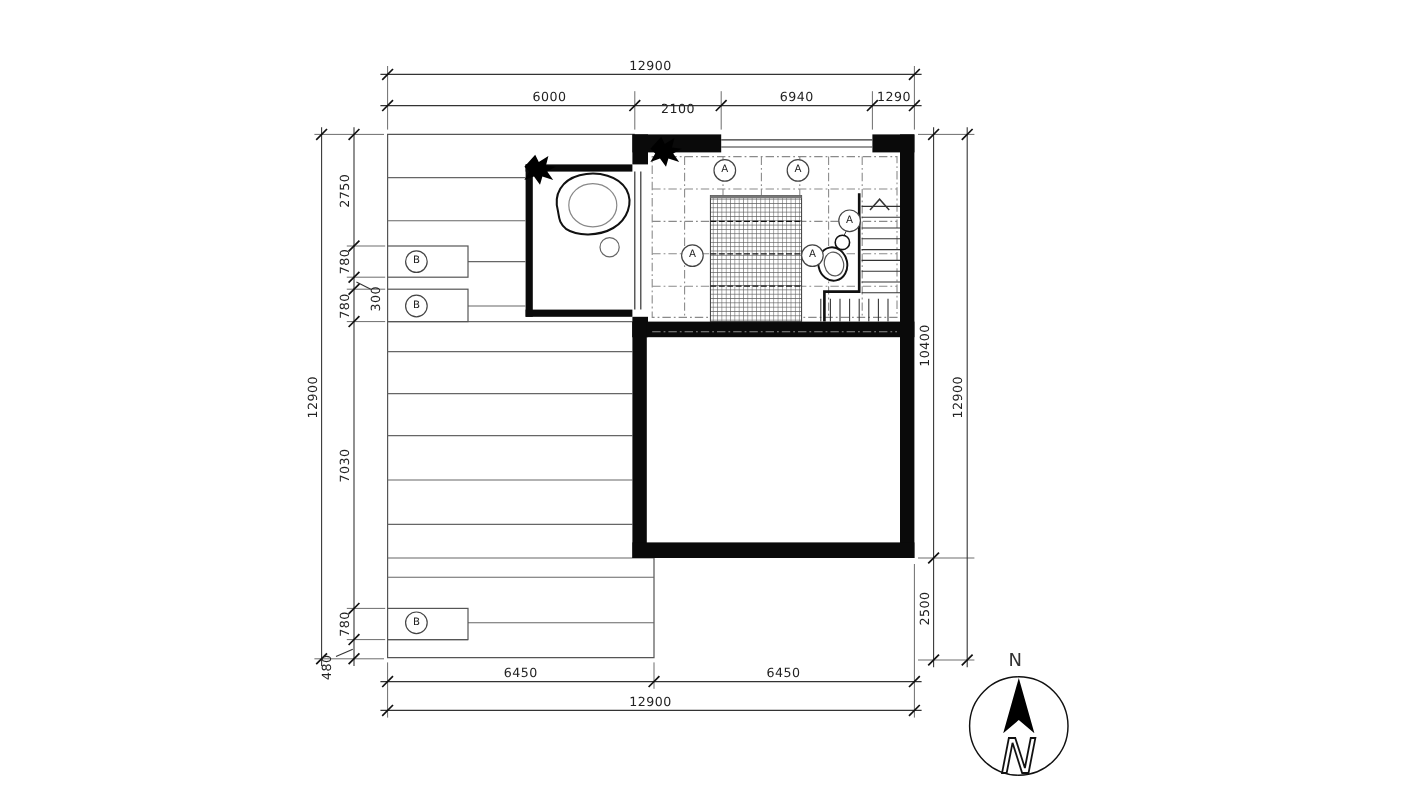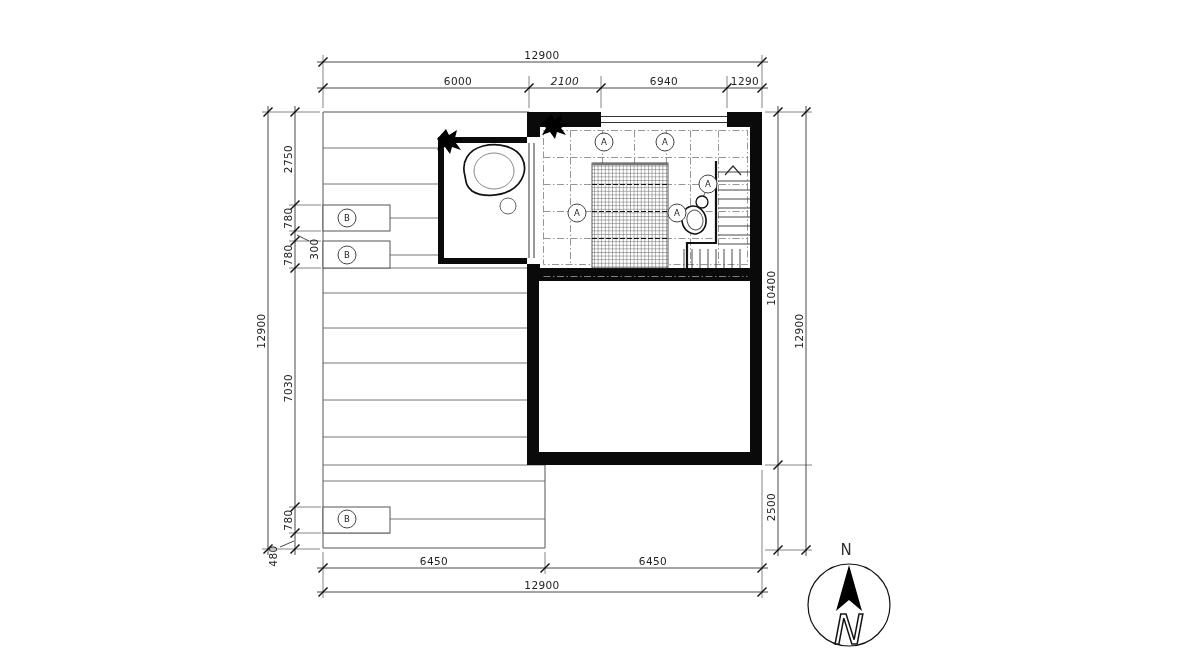--- a/index.html
+++ b/index.html
@@ -230,21 +230,21 @@
 
   <g>
     <circle cx="849" cy="605" r="41" stroke="#111" stroke-width="1.2" fill="none"></circle>
     <path d="M849 565 L836 611 L849 600 L862 611 Z" fill="#000"></path>
     <text x="849" y="644" text-anchor="middle" font-family="DejaVu Sans, sans-serif" font-style="italic" font-size="40" fill="#fff" stroke="#111" stroke-width="1.5">N</text>
   </g>
 </svg>
 
 <div class="dim" style="left:542px; top:55px;">12900</div>
 <div class="dim" style="left:426px; top:81px;margin-left:32px;">6000</div>
-<div class="dim" style="left:565px; top:81px;font-style:italic;">2100</div>
+<div class="dim" style="left:565px; top:91px;">2100</div>
 <div class="dim" style="left:664px; top:81px;">6940</div>
 <div class="dim" style="left:745px; top:81px;">1290</div>
 
 <div class="dim v" style="left:261px; top:331px;">12900</div>
 <div class="dim v" style="left:288px; top:159px;">2750</div>
 <div class="dim v" style="left:288px; top:218px;">780</div>
 <div class="dim v" style="left:314px; top:249px;">300</div>
 <div class="dim v" style="left:288px; top:255px;">780</div>
 <div class="dim v" style="left:288px; top:388px;">7030</div>
 <div class="dim v" style="left:288px; top:520px;">780</div>

